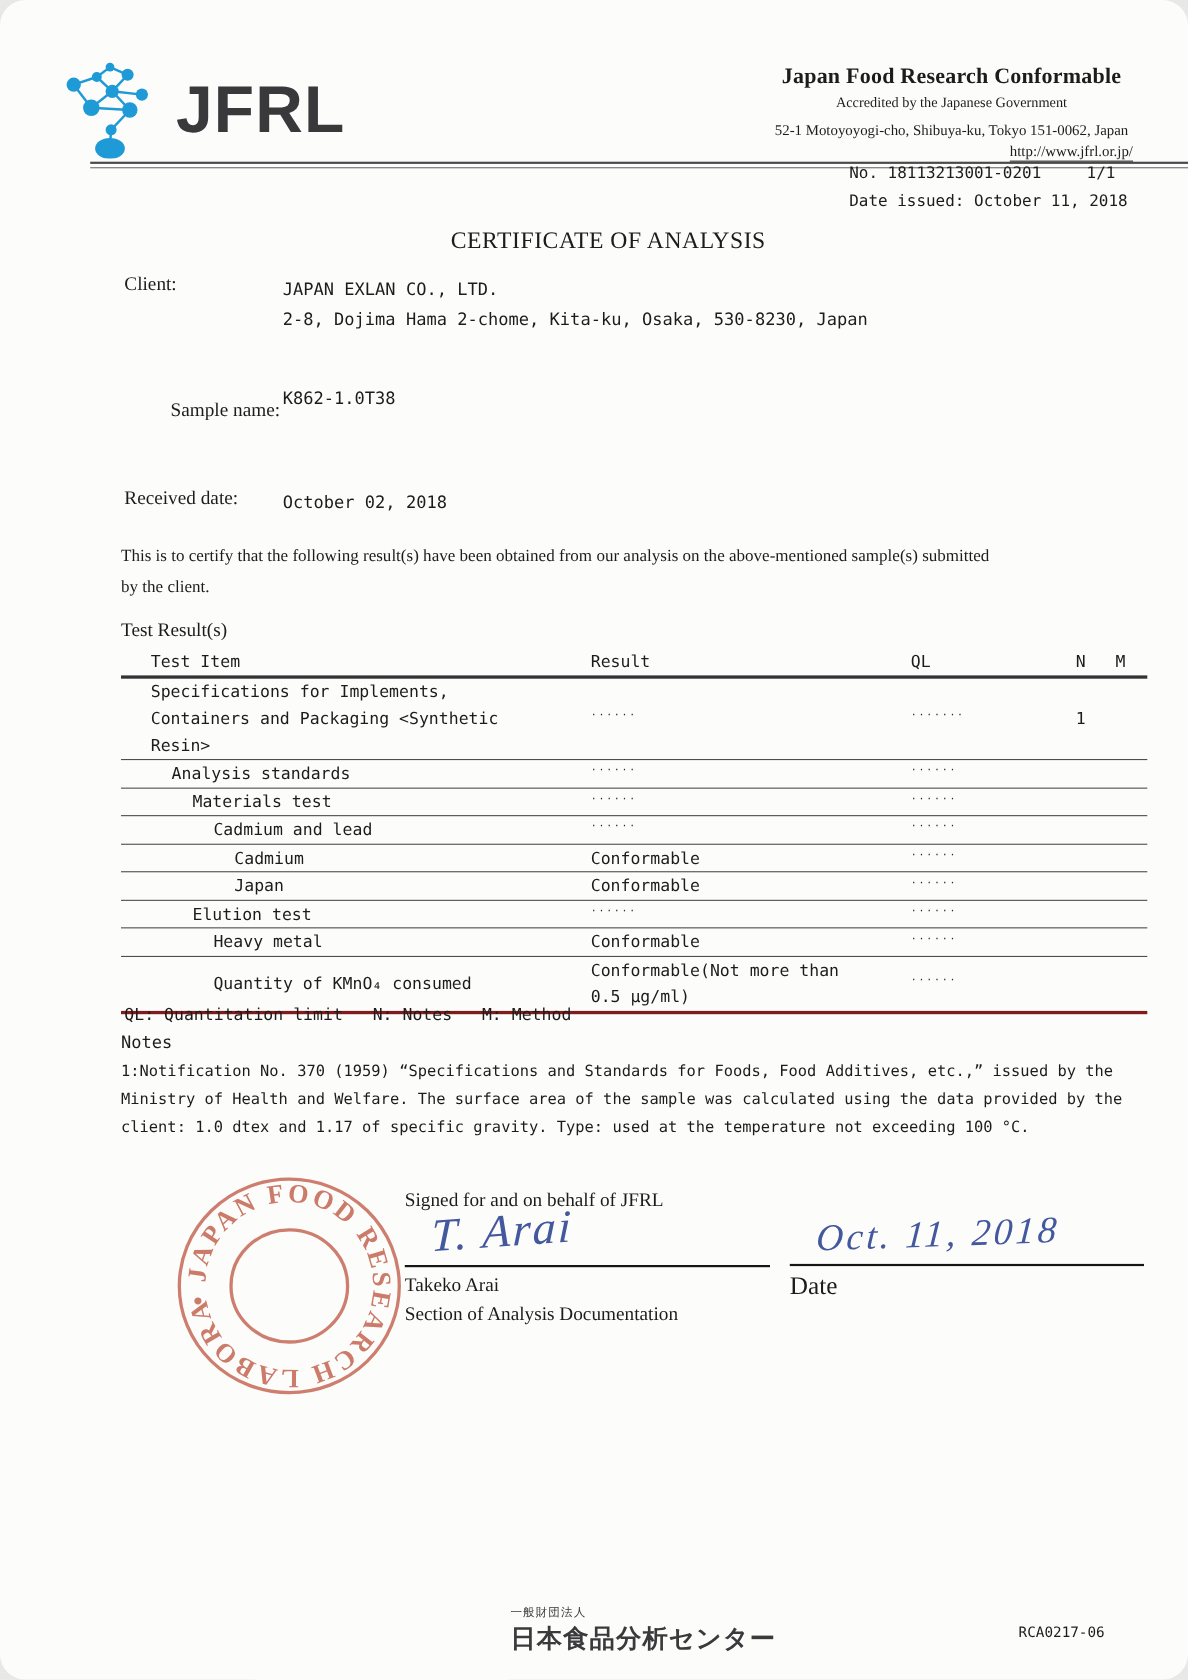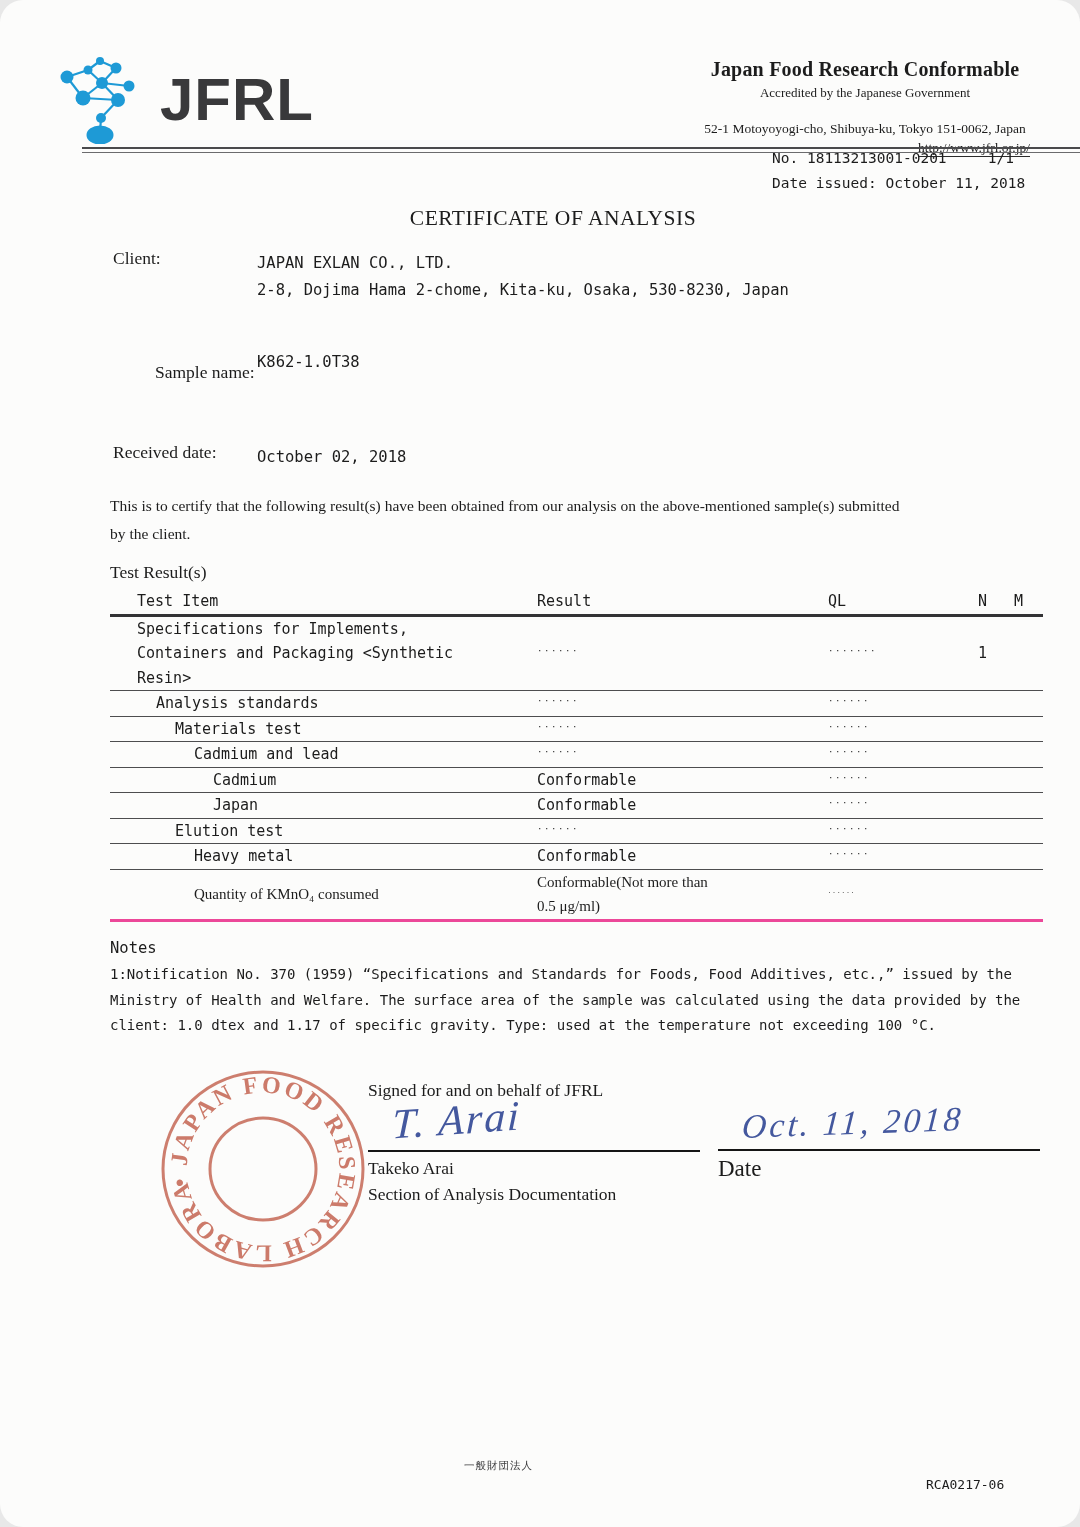--- a/index.html
+++ b/index.html
@@ -19,21 +19,21 @@
   
   .logo-wrap { left:56px; top:50px; display:flex; align-items:flex-start; }
   .logo-text {
     font-family:"Liberation Sans", sans-serif;
     font-weight:800; font-size:60px; line-height:1;
     color:#39393b; letter-spacing:1px; margin-left:8px; margin-top:20px;
   }
   .letterhead { left:700px; top:58px; width:330px; text-align:center; }
   .lh-name { font-size:20px; font-weight:bold; letter-spacing:0.2px; }
   .lh-accred { font-size:13px; margin-top:4px; }
-  .lh-addr { font-size:13.5px; margin-top:20px; white-space:nowrap; }
+  .lh-addr { font-size:13.5px; margin-top:10px; white-space:nowrap; }
   .lh-url { margin-top:3px; text-align:right; font-size:13.5px; }
   .lh-url span { display:inline-block; border-bottom:1.5px solid #2a2a2a; padding-bottom:0px; }
 
   .head-rule { left:82px; top:147px; width:998px; height:6px;
     border-top:2.5px solid #4a4a4c; border-bottom:1.5px solid #6b6b6d; }
 
   .mono { font-family:"DejaVu Sans Mono","Liberation Mono",monospace; }
 
   .doc-no { left:772px; top:150px; width:242px; display:flex; justify-content:space-between;
     font-size:14.5px; }
@@ -54,21 +54,21 @@
   .received-label { left:113px; top:442px; }
   .received-value { left:257px; top:444px; }
 
   .certify { left:110px; top:492px; width:880px; font-size:15.5px; line-height:27.5px; }
 
   
   .tr-heading { left:110px; top:562px; font-size:17.5px; }
   .table { left:110px; top:589px; width:933px; font-size:15px; }
   .t-row { display:flex; align-items:center; border-bottom:1.2px solid #4d4d4f; }
   .t-head { border-bottom:3px solid #333335; }
-  .t-foot { border-bottom:3px solid #ec4899;font-family:Liberation Serif, serif; }
+  .t-foot { border-bottom:3px solid #7f1d1d; }
   .c-item { width:427px; line-height:24.5px; }
   .c-result { width:291px; line-height:24.5px; }
   .c-ql { width:140px; line-height:24.5px; }
   .c-n { width:40px; text-align:left; padding-left:10px; line-height:24.5px; }
   .c-m { width:35px; text-align:left; padding-left:6px; line-height:24.5px; }
   .ind0 { padding-left:27px; }
   .ind1 { padding-left:46px; }
   .ind2 { padding-left:65px; }
   .ind3 { padding-left:84px; }
   .ind4 { padding-left:103px; }
@@ -274,20 +274,21 @@
       <div class="c-result preline">Conformable(Not more than
 0.5 μg/ml)</div>
       <div class="c-ql">
           <span class="dash">······</span>
         </div>
       <div class="c-n"></div>
       <div class="c-m"></div>
     </div>
   </div>
 
+  <div class="abs legend mono">QL: Quantitation limit   N: Notes   M: Method</div>
 
   <div class="abs notes-heading mono">Notes</div>
   <div class="abs notes-body mono preline">1:Notification No. 370 (1959) “Specifications and Standards for Foods, Food Additives, etc.,” issued by the
 Ministry of Health and Welfare. The surface area of the sample was calculated using the data provided by the
 client: 1.0 dtex and 1.17 of specific gravity. Type: used at the temperature not exceeding 100 °C.</div>
 
   <div class="abs stamp">
     <svg width="212" height="206" viewBox="0 0 212 206">
       <defs>
         <path id="ringPath" d="M 31.5 119.5 A 76 76 0 1 1 180.5 86.5 A 76 76 0 1 1 31.5 119.5"></path>
@@ -305,16 +306,17 @@
   <div class="abs sig-line"></div>
   <div class="abs signer-name">Takeko Arai</div>
   <div class="abs signer-title">Section of Analysis Documentation</div>
 
   <div class="abs date-script">Oct. 11, 2018</div>
   <div class="abs date-line"></div>
   <div class="abs date-label">Date</div>
 
   <div class="abs jp-logo">
     <div class="jp-small">一般財団法人</div>
+    <div class="jp-large">日本食品分析センター</div>
   </div>
   <div class="abs rca-code mono">RCA0217-06</div>
 
 </div>
 
 </body></html>

